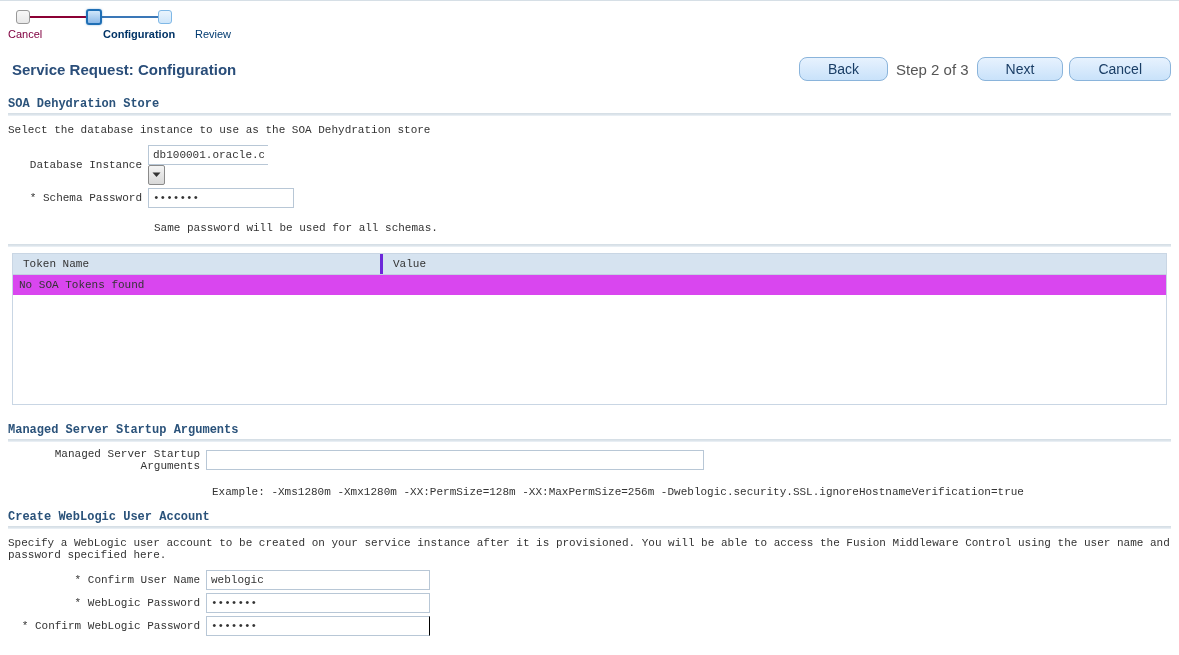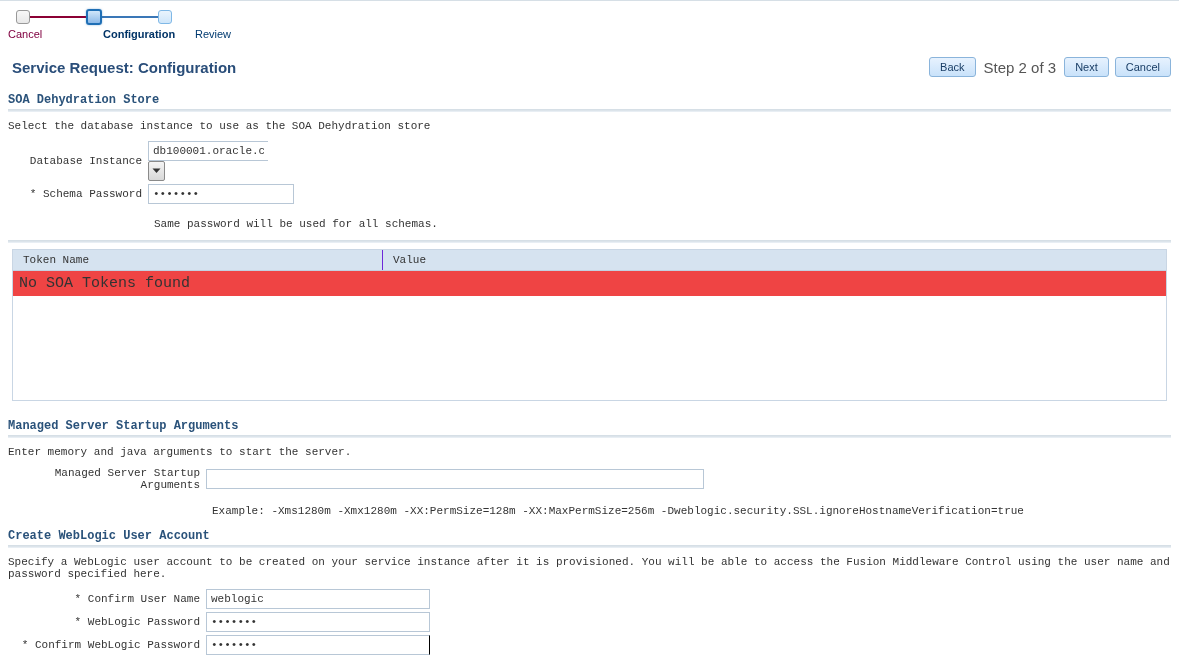--- a/index.html
+++ b/index.html
@@ -72,23 +72,23 @@
     }
     .page-title {
       color: #294d79;
       font-size: 15px;
       font-weight: bold;
     }
     .btn-bar { display: flex; align-items: center; gap: 6px; }
     .btn {
       background: linear-gradient(#e7f2fe,#c9e2fa);
       border: 1px solid #8ab4db;
-      border-radius: 3px;
-      padding: 3px 10px;
-      font-size: 11px;
+      border-radius: 8px;
+      padding: 3px 28px;
+      font-size: 14px;
       color: #1a3e66;
       cursor: pointer;
     }
     .step-indicator { color: #555; font-size: 15px; padding: 0 2px; }
     
     
     .section { padding: 6px 8px 4px 8px; font-family: Liberation Mono, monospace; }
     .section-title {
       color: #2a527a;
       font-weight: bold;
@@ -172,30 +172,30 @@
     }
     .tt-header {
       display: flex;
       background: #d6e3f0;
       border-bottom: 1px solid #c2d1e0;
       color: #333;
       font-size: 11px;
     }
     .tt-h-cell {
       padding: 4px 10px;
-      border-right: 1px solid #6d28d9;
+      border-right: 3px solid #6d28d9;
     }
     .tt-h-cell:last-child { border-right: none; }
     .tt-h-name { width: 370px; }
     .tt-h-value { flex: 1; }
     .tt-body {
-      background: #ef4444;
+      background: #d946ef;
       padding: 4px 6px;
       color: #333;
-      font-size: 15px;
+      font-size: 11px;
     }
     
     
     .ms-input { width: 498px; }
     
     
     .weblogic-input { width: 224px; }
   </style>
 </head>
 <body>
@@ -262,21 +262,20 @@
     </div>
     <div class="tt-body">
       <div>No SOA Tokens found</div>
     </div>
   </div>
 </div>
 
 <div class="section" style="padding-top:14px;">
   <div class="section-title">Managed Server Startup Arguments</div>
   <hr class="section-rule">
-  <div class="section-desc">Enter memory and java arguments to start the server.</div>
 
   <div class="form-row">
     <label class="form-label wider">Managed Server Startup Arguments</label>
     <input type="text" class="text-input ms-input" value="" style="">
   </div>
   <div class="hint wider">Example: -Xms1280m -Xmx1280m -XX:PermSize=128m -XX:MaxPermSize=256m -Dweblogic.security.SSL.ignoreHostnameVerification=true</div>
 </div>
 
 <div class="section" style="padding-top:8px;">
   <div class="section-title">Create WebLogic User Account</div>

